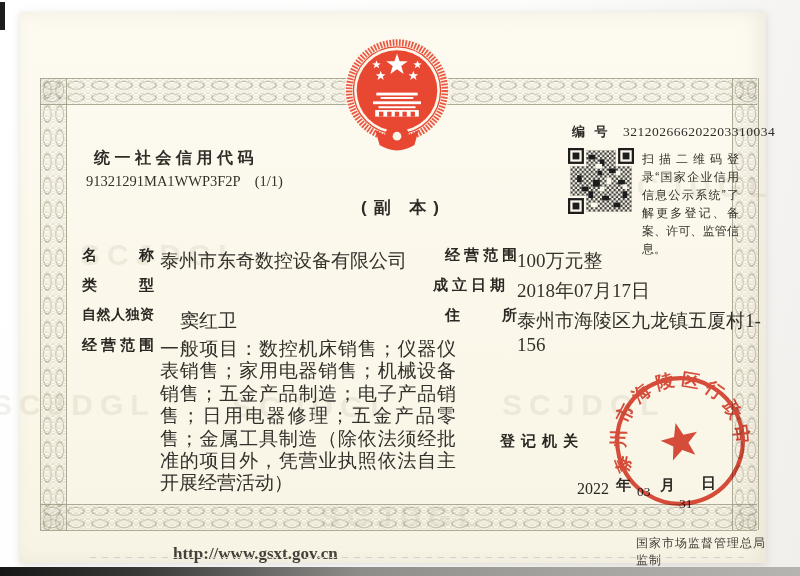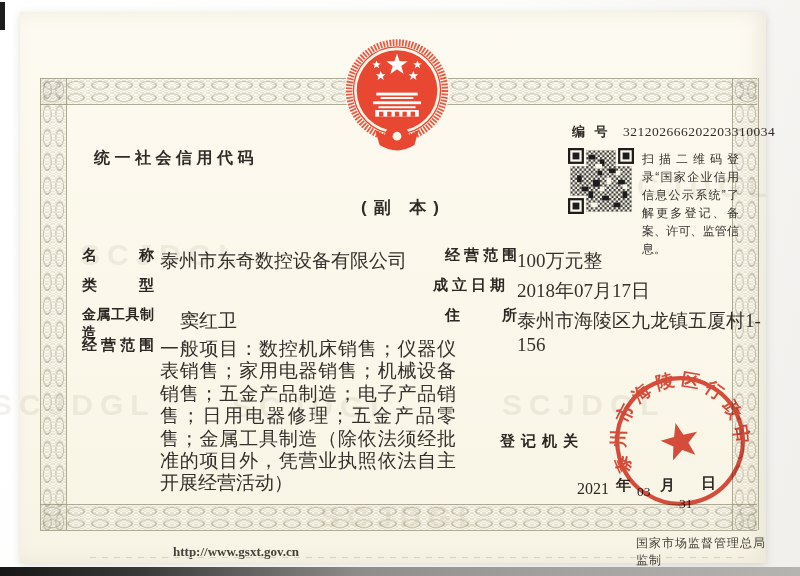--- a/index.html
+++ b/index.html
@@ -68,21 +68,21 @@
   .dpart{position:absolute;color:#2b2824;}
   .dnum{font-family:"Liberation Serif",serif;font-size:16px;}
   .dnum.small{font-size:13.5px;}
   .dchar{font-weight:bold;font-size:15px;}
   
   .stamp{position:absolute;left:572px;top:349px;width:176px;height:160px;
     mix-blend-mode:multiply;opacity:.92;transform:rotate(-14deg);}
   
   .f-left{position:absolute;left:14px;top:527px;font-size:11.5px;color:#45403a;letter-spacing:1px;}
   .f-url{position:absolute;left:153px;top:532px;font-family:"Liberation Serif",serif;
-    font-size:13px;font-weight:bold;color:#45403a;}
+    font-size:17px;font-weight:bold;color:#45403a;}
   .f-mid{position:absolute;left:363px;top:527px;font-size:9.8px;line-height:1.3;color:#45403a;}
   .f-right{position:absolute;left:616px;top:523px;font-size:12px;color:#45403a;letter-spacing:1px;}
 </style>
 </head>
 <body>
 
 <div class="photo">
 
   <div class="paper">
 
@@ -121,20 +121,23 @@
       <rect x="48" y="69.5" width="4" height="4.5" fill="#e84732"></rect>
       <rect x="55" y="69.5" width="4" height="4.5" fill="#e84732"></rect>
       <rect x="62.5" y="69.5" width="4" height="4.5" fill="#e84732"></rect>
 
       <circle cx="50" cy="92" r="11" fill="#e84732"></circle>
       <path d="M30 86 Q50 100 70 86 L66 100 Q50 110 34 100 Z" fill="#e84732"></path>
       <circle cx="50" cy="92" r="4" fill="#fbf7ea"></circle>
     </svg>
 
     <div class="credit-label">统一社会信用代码</div>
+    <div class="credit-code">
+      <span>91321291MA1WWP3F2P</span><span class="suffix">(1/1)</span>
+    </div>
     <div class="subtitle">(副 本)</div>
 
     <div class="serial">
       <span class="s-label">编 号</span>
       <span class="s-num">321202666202203310034</span>
     </div>
 
     <svg class="qr" viewBox="0 0 29 29">
       <defs>
         <pattern id="qm" width="2" height="2" patternUnits="userSpaceOnUse">
@@ -182,38 +185,38 @@
           <rect x="2" y="24" width="3" height="3" fill="#1d1d1d"></rect>
       </g>
     </svg>
     <div class="qr-caption">扫描二维码登录“国家企业信用信息公示系统”了解更多登记、备案、许可、监管信息。</div>
 
     <div class="flabel" style="left:62px;top:234px;">名称</div>
     <div class="fvalue" style="left:140px;top:236px;">泰州市东奇数控设备有限公司</div>
 
     <div class="flabel" style="left:62px;top:264px;">类型</div>
 
-    <div class="flabel small" style="left:62px;top:294px;">金属工具制造</div>
+    <div class="flabel small" style="left:62px;top:294px;">自然人独资</div>
     <div class="fvalue" style="left:140px;top:296px;margin-left:20px;">窦红卫</div>
 
     <div class="flabel" style="left:62px;top:324px;">经营范围</div>
     <div class="fvalue scope" style="left:140px;top:326px;">一般项目：数控机床销售；仪器仪表销售；家用电器销售；机械设备销售；五金产品制造；电子产品销售；日用电器修理；五金产品零售；金属工具制造（除依法须经批准的项目外，凭营业执照依法自主开展经营活动）</div>
 
     <div class="flabel" style="left:425px;top:234px;">经营范围</div>
     <div class="fvalue" style="left:497px;top:236px;">100万元整</div>
 
     <div class="flabel" style="left:413px;top:264px;">成立日期</div>
     <div class="fvalue" style="left:497px;top:266px;">2018年07月17日</div>
 
     <div class="flabel" style="left:425px;top:294px;">住所</div>
     <div class="fvalue" style="left:497px;top:296px;">泰州市海陵区九龙镇五厦村1-156</div>
 
     <div class="registrar">登记机关</div>
 
-    <div class="dpart dnum" style="left:557px;top:468px;">2021</div>
+    <div class="dpart dnum" style="left:557px;top:468px;">2022</div>
     <div class="dpart dchar" style="left:596px;top:464px;">年</div>
     <div class="dpart dnum small" style="left:617px;top:472px;">03</div>
     <div class="dpart dchar" style="left:640px;top:464px;">月</div>
     <div class="dpart dnum small" style="left:659px;top:484px;">31</div>
     <div class="dpart dchar" style="left:681px;top:462px;">日</div>
 
     <svg class="stamp" viewBox="0 0 130 130">
       <circle cx="65" cy="65" r="51" fill="none" stroke="#d8402f" stroke-width="3.4"></circle>
       <path id="arcp" d="M 22.7,80.4 A 45,45 0 1 1 107.3,80.4" fill="none"></path>
       <text font-size="14.5" font-weight="bold" fill="#d8402f" font-family="Liberation Sans, sans-serif">

